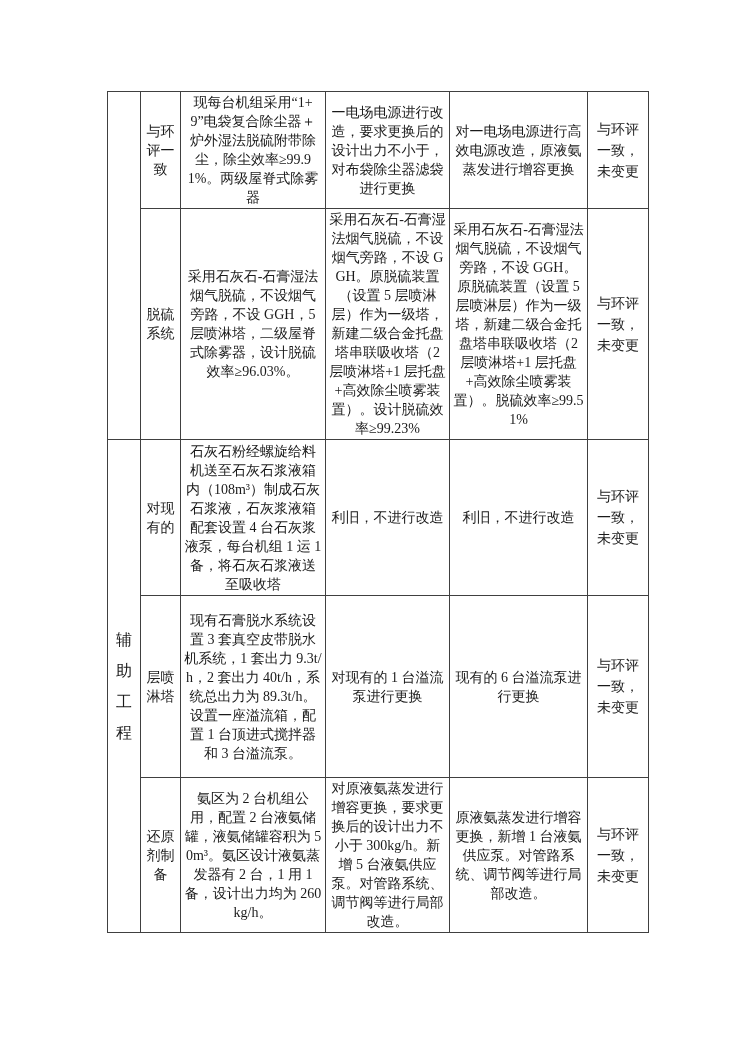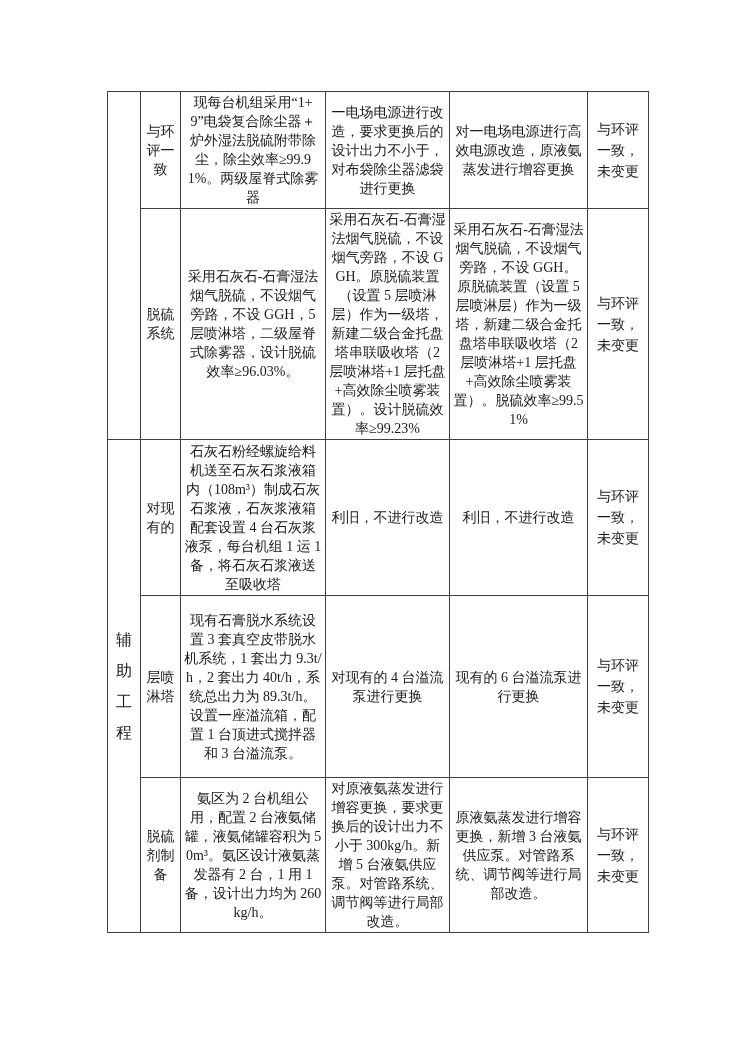--- a/index.html
+++ b/index.html
@@ -78,25 +78,25 @@
       </td>
       <td>对现有的</td>
       <td>石灰石粉经螺旋给料机送至石灰石浆液箱内（108m³）制成石灰石浆液，石灰浆液箱配套设置 4 台石灰浆液泵，每台机组 1 运 1 备，将石灰石浆液送至吸收塔</td>
       <td>利旧，不进行改造</td>
       <td>利旧，不进行改造</td>
       <td class="conclusion-cell">与环评一致，未变更</td>
     </tr>
     <tr style="height:182px;">
       <td>层喷淋塔</td>
       <td>现有石膏脱水系统设置 3 套真空皮带脱水机系统，1 套出力 9.3t/h，2 套出力 40t/h，系统总出力为 89.3t/h。设置一座溢流箱，配置 1 台顶进式搅拌器和 3 台溢流泵。</td>
-      <td>对现有的 4 台溢流泵进行更换</td>
+      <td>对现有的 1 台溢流泵进行更换</td>
       <td>现有的 6 台溢流泵进行更换</td>
       <td class="conclusion-cell">与环评一致，未变更</td>
     </tr>
     <tr style="height:138px;">
-      <td>脱硫剂制备</td>
+      <td>还原剂制备</td>
       <td>氨区为 2 台机组公用，配置 2 台液氨储罐，液氨储罐容积为 50m³。氨区设计液氨蒸发器有 2 台，1 用 1 备，设计出力均为 260kg/h。</td>
       <td>对原液氨蒸发进行增容更换，要求更换后的设计出力不小于 300kg/h。新增 5 台液氨供应泵。对管路系统、调节阀等进行局部改造。</td>
-      <td>原液氨蒸发进行增容更换，新增 3 台液氨供应泵。对管路系统、调节阀等进行局部改造。</td>
+      <td>原液氨蒸发进行增容更换，新增 1 台液氨供应泵。对管路系统、调节阀等进行局部改造。</td>
       <td class="conclusion-cell">与环评一致，未变更</td>
     </tr>
   </tbody>
 </table>
 
 </body></html>

